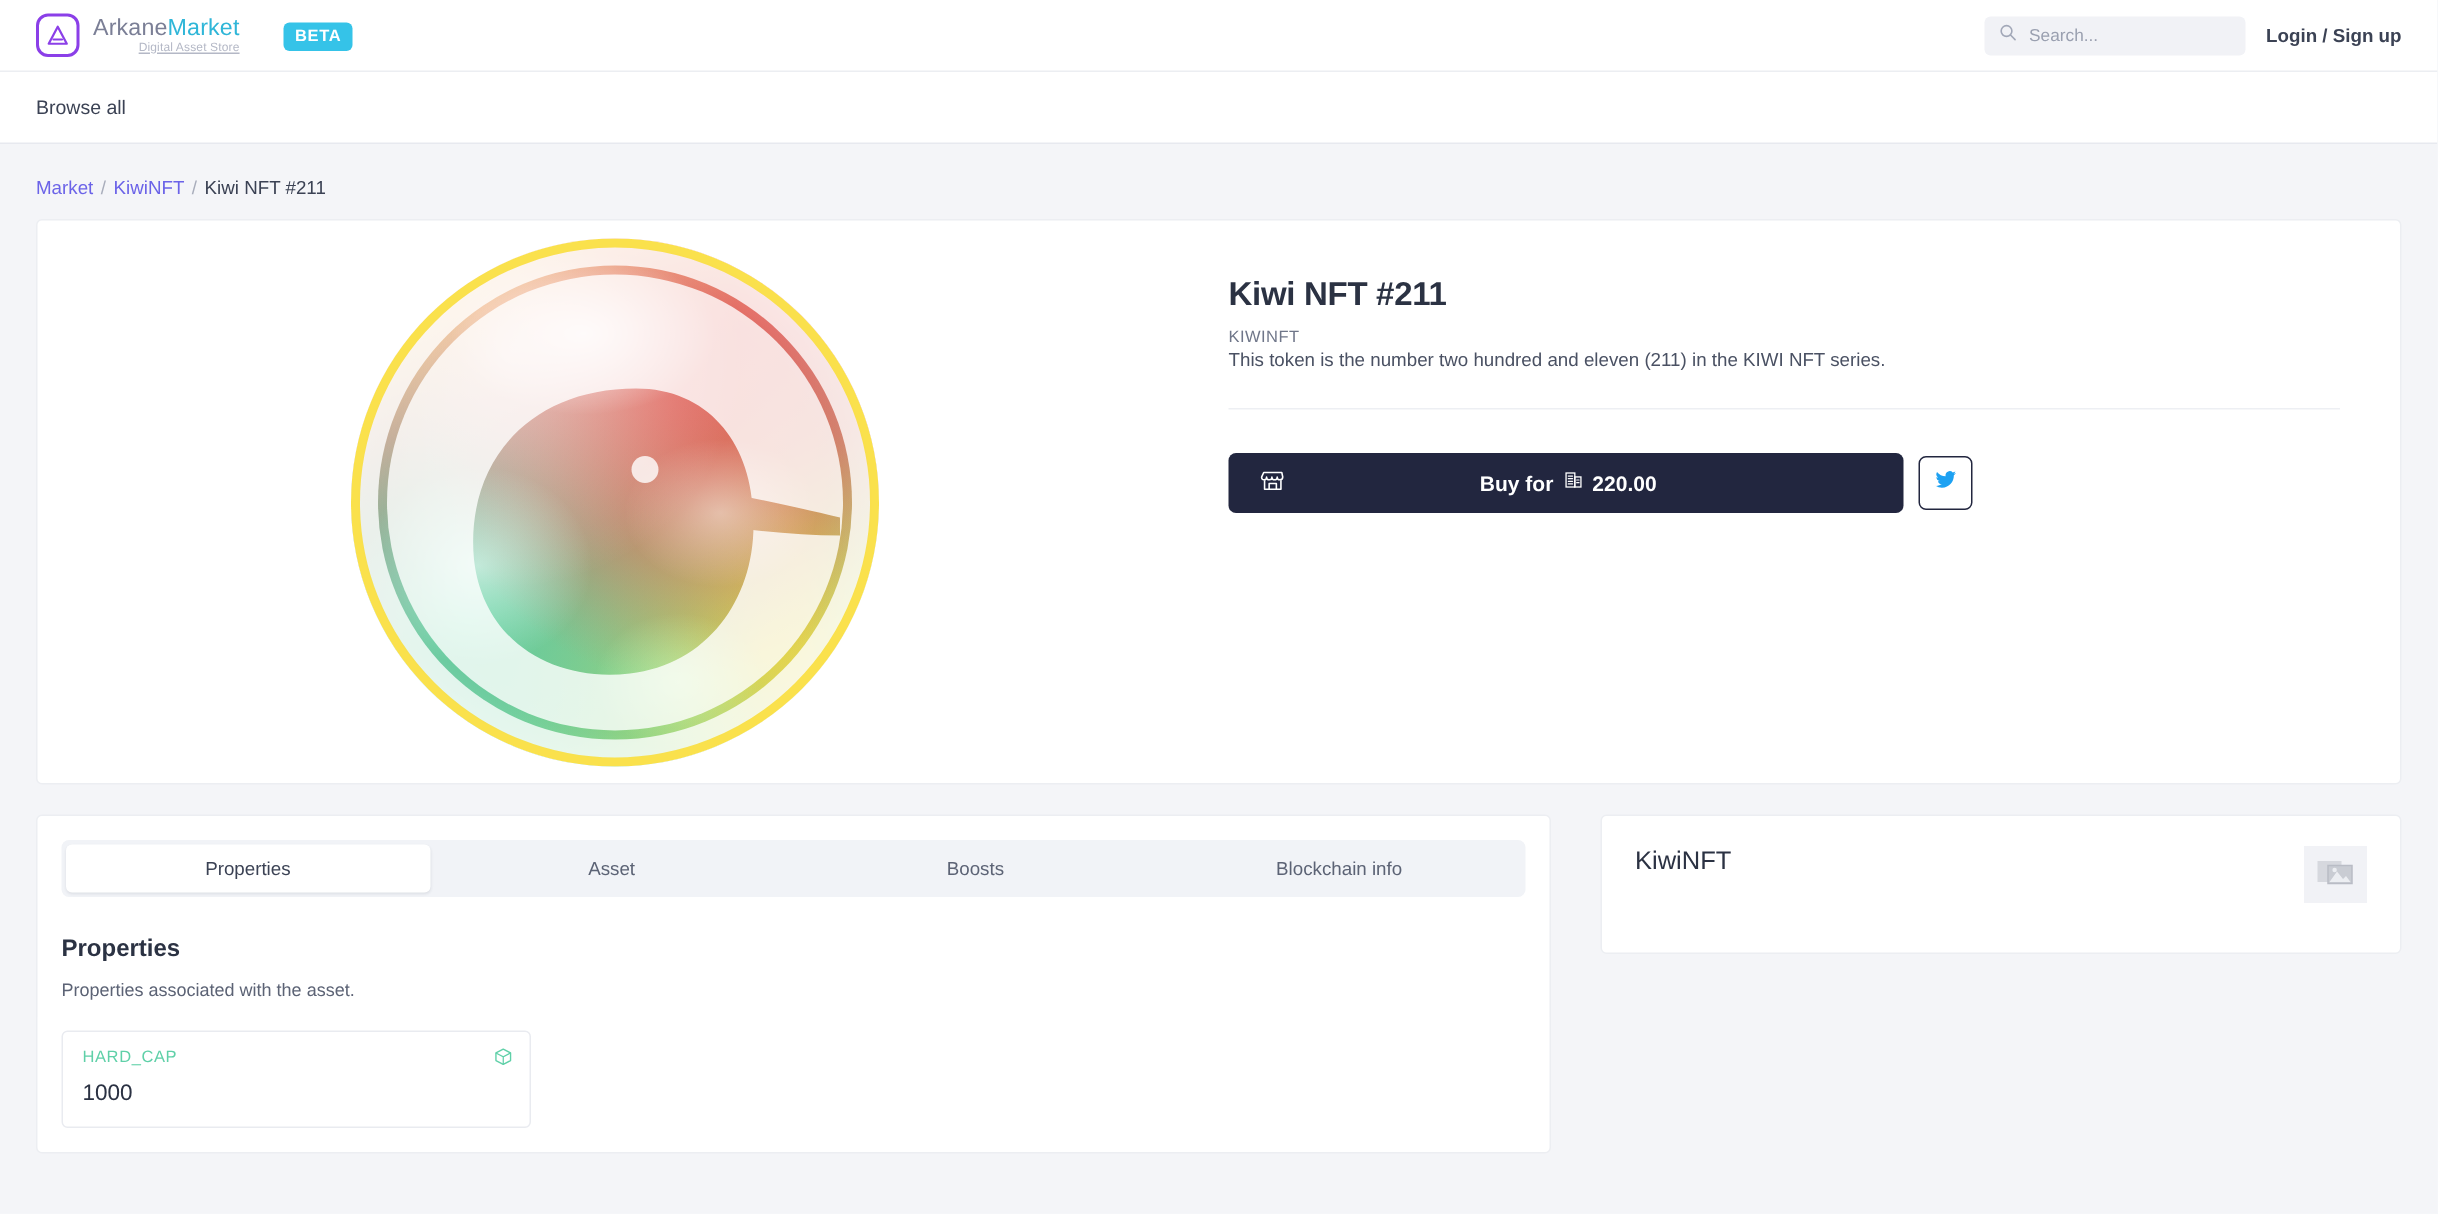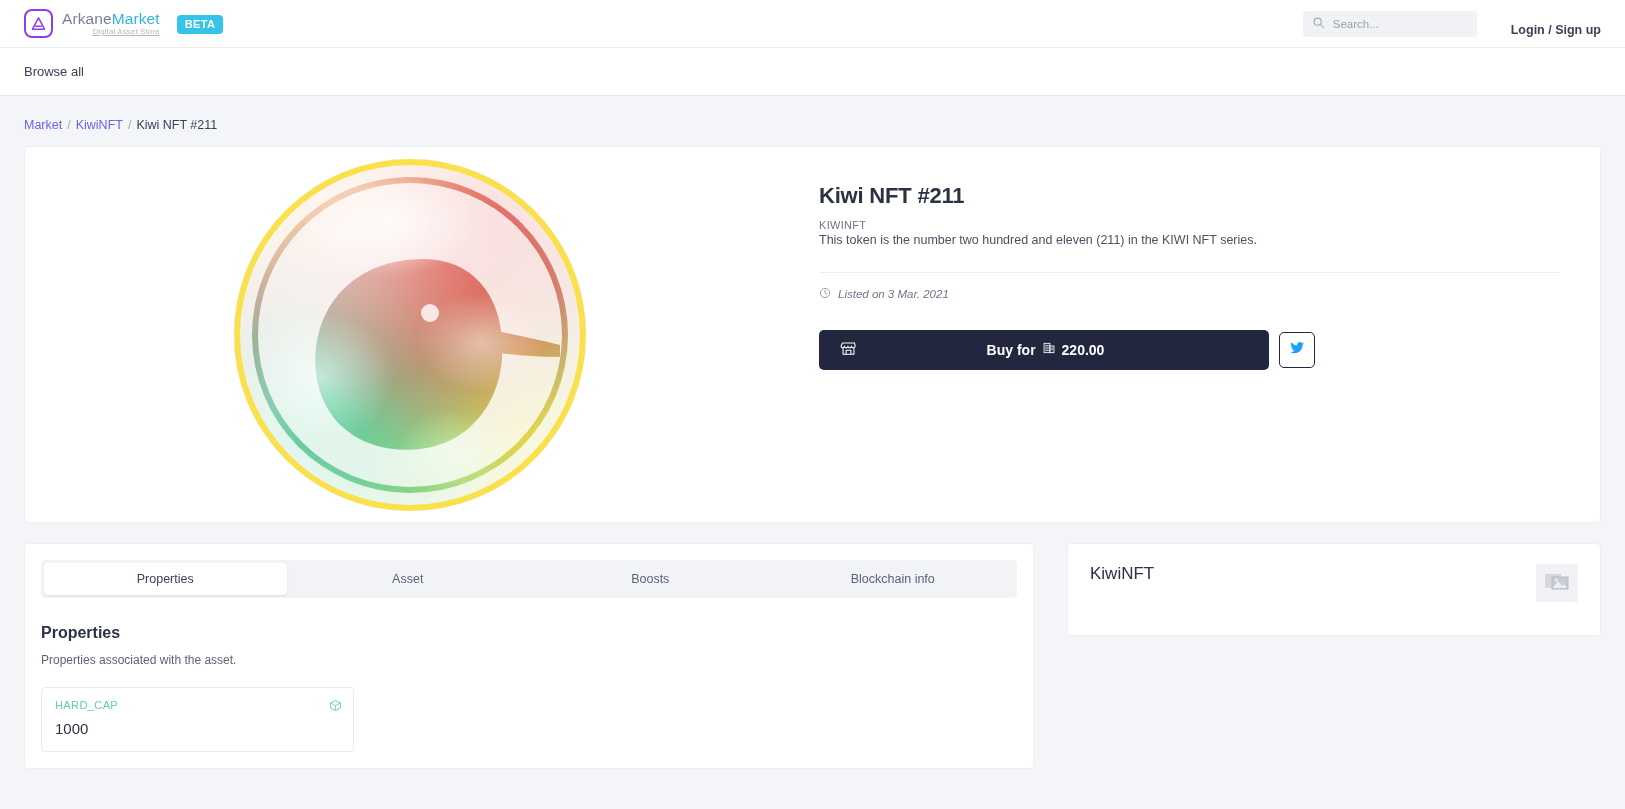--- a/index.html
+++ b/index.html
@@ -36,29 +36,29 @@
   .brand-title .w2 { color: #2fb6d8; }
   .brand-sub { font-size: 8px; color: #b4b8c6; letter-spacing: .1px; margin-top: 1px; text-decoration: underline; }
   .beta-badge {
     background: #35c3e8;
     color: #ffffff;
     font-size: 11px;
     font-weight: bold;
     letter-spacing: .4px;
     padding: 3px 8px 4px;
     border-radius: 4px;
-    margin-left: 8px;
+    margin-left: 20px;
     align-self: flex-start;
     margin-top: 6px;
   }
   .header-right {
     margin-left: auto;
     display: flex;
-    align-items: flex-end;
-    gap: 34px;
+    align-items: center;
+    gap: 14px;
   }
   .search-box {
     width: 174px;
     height: 26px;
     background: #f1f2f6;
     border-radius: 4px;
     display: flex;
     align-items: center;
     padding: 0 9px;
     gap: 8px;
@@ -388,29 +388,20 @@
     </div>
   </div>
 
   <div class="info-pane">
     <h1 class="asset-title">Kiwi NFT #211</h1>
     <div class="asset-collection">KIWINFT</div>
     <div class="asset-desc">This token is the number two hundred and eleven (211) in the KIWI NFT series.</div>
 
     <div class="info-divider"></div>
 
-    <div class="listed-line">
-      <span>
-        <svg width="12" height="12" viewBox="0 0 24 24" aria-hidden="true">
-          <circle cx="12" cy="12" r="9.2" fill="none" stroke="#8b91a3" stroke-width="1.8"></circle>
-          <path d="M12 6.6 V12 L15.6 14.2" fill="none" stroke="#8b91a3" stroke-width="1.8" stroke-linecap="round"></path>
-        </svg>
-      </span>
-      <span>Listed on 3 Mar. 2021</span>
-    </div>
 
     <div class="buy-row">
       <button class="buy-button">
         <span>
           <svg width="17" height="17" viewBox="0 0 24 24" aria-hidden="true">
             <path d="M3.5 4.2 H20.5 L21.4 8.4 C21.4 10 20.1 11.1 18.7 11.1 C17.3 11.1 16.2 10 16.2 8.6
                      C16.2 10 15.1 11.1 13.7 11.1 C12.3 11.1 11.2 10 11.2 8.6
                      C11.2 10 10.1 11.1 8.7 11.1 C7.3 11.1 6.2 10 6.2 8.6
                      C6.2 10 5.1 11.1 3.7 11.1 C2.3 11.1 1.3 10 1.6 8.4 Z" fill="none" stroke="#ffffff" stroke-width="1.5" stroke-linejoin="round"></path>
             <path d="M4.3 11.5 V20 H19.7 V11.5" fill="none" stroke="#ffffff" stroke-width="1.5" stroke-linejoin="round"></path>

